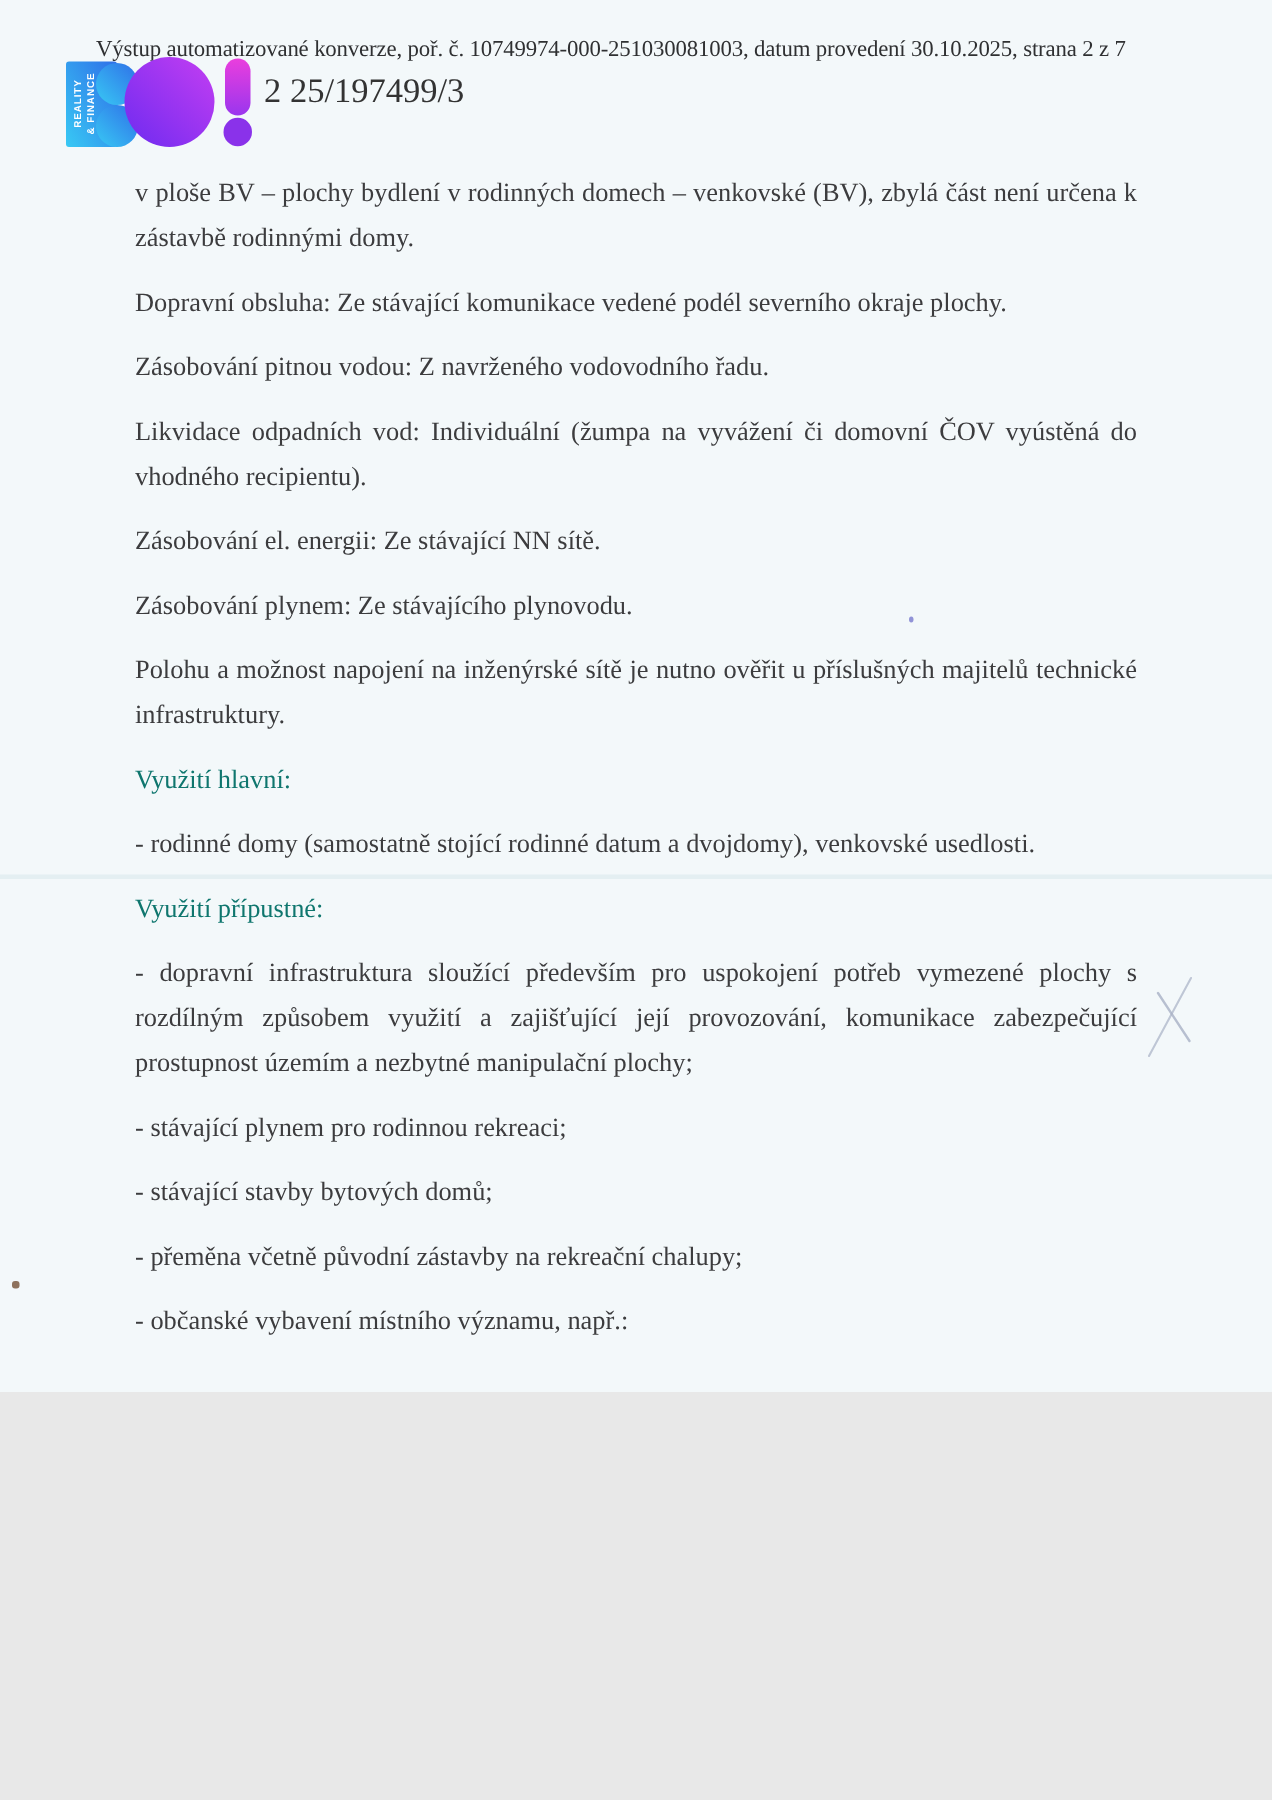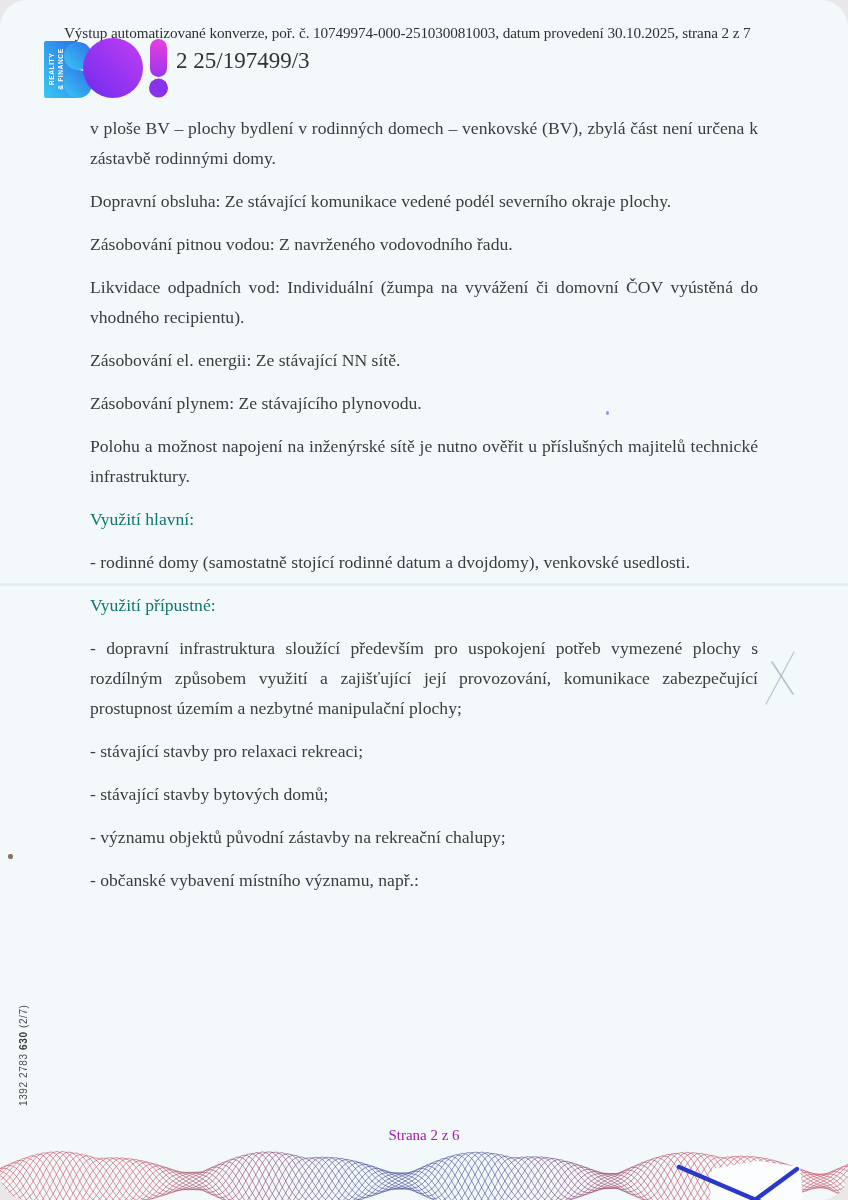--- a/index.html
+++ b/index.html
@@ -1,17 +1,17 @@
 <!DOCTYPE html>
 <html><head>
 <meta charset="utf-8">
 <style>
   html,body{margin:0;padding:0;background:#e8e8e8;}
-  .page{position:relative;width:848px;height:1200px;background:#f3f8fa;overflow:hidden;
-        font-family:"Liberation Serif","DejaVu Serif",serif;color:#3c3c3e;border-radius:27px;}
+  .page{position:relative;width:848px;height:928px;background:#f3f8fa;overflow:hidden;
+        font-family:"Liberation Serif","DejaVu Serif",serif;color:#3c3c3e;}
   .hline1{position:absolute;left:64px;top:24px;font-size:15.2px;color:#2f3032;white-space:nowrap;letter-spacing:-0.1px;}
   .hline2{position:absolute;left:176px;top:48px;font-size:23px;color:#333;white-space:nowrap;}
   .logo{position:absolute;left:44px;top:38px;width:132px;height:64px;}
   .content{position:absolute;left:90px;top:113px;width:668px;font-size:17.6px;line-height:30px;
            text-align:justify;text-align-last:left;}
   .content p{margin:0 0 13px 0;}
   .content .hd{font-weight:normal;color:#0f766e;}
   .footer{position:absolute;top:1127px;left:0;width:100%;text-align:center;font-size:15px;color:#a21caf;}
   .sidecode{position:absolute;left:18px;top:1106px;transform:rotate(-90deg);transform-origin:0 0;
             font-family:"Liberation Sans","DejaVu Sans",sans-serif;font-size:10px;color:#4c4c4e;
@@ -67,23 +67,23 @@
     <p class="p">Dopravní obsluha: Ze stávající komunikace vedené podél severního okraje plochy.</p>
     <p class="p">Zásobování pitnou vodou: Z navrženého vodovodního řadu.</p>
     <p class="p">Likvidace odpadních vod: Individuální (žumpa na vyvážení či domovní ČOV vyústěná do vhodného recipientu).</p>
     <p class="p">Zásobování el. energii: Ze stávající NN sítě.</p>
     <p class="p">Zásobování plynem: Ze stávajícího plynovodu.</p>
     <p class="p">Polohu a možnost napojení na inženýrské sítě je nutno ověřit u příslušných majitelů technické infrastruktury.</p>
     <p class="hd">Využití hlavní:</p>
     <p class="p">- rodinné domy (samostatně stojící rodinné datum a dvojdomy), venkovské usedlosti.</p>
     <p class="hd">Využití přípustné:</p>
     <p class="p">- dopravní infrastruktura sloužící především pro uspokojení potřeb vymezené plochy s rozdílným způsobem využití a zajišťující její provozování, komunikace zabezpečující prostupnost územím a nezbytné manipulační plochy;</p>
-    <p class="p">- stávající stavby pro relaxaci rekreaci;</p>
+    <p class="p">- stávající plynem pro rodinnou rekreaci;</p>
     <p class="p">- stávající stavby bytových domů;</p>
-    <p class="p">- významu objektů původní zástavby na rekreační chalupy;</p>
+    <p class="p">- přeměna včetně původní zástavby na rekreační chalupy;</p>
     <p class="p">- občanské vybavení místního významu, např.:</p>
   </div>
 
   <div class="pencilx">
     <svg width="44" height="66" viewBox="0 0 44 66">
       <line x1="12" y1="18" x2="33" y2="50" stroke-width="1.6" stroke-linecap="round" opacity="0.8" stroke="#a9b2c6"></line>
       <line x1="34" y1="8" x2="6" y2="60" stroke-width="1.4" stroke-linecap="round" opacity="0.7" stroke="#a9b2c6"></line>
     </svg>
   </div>
 

